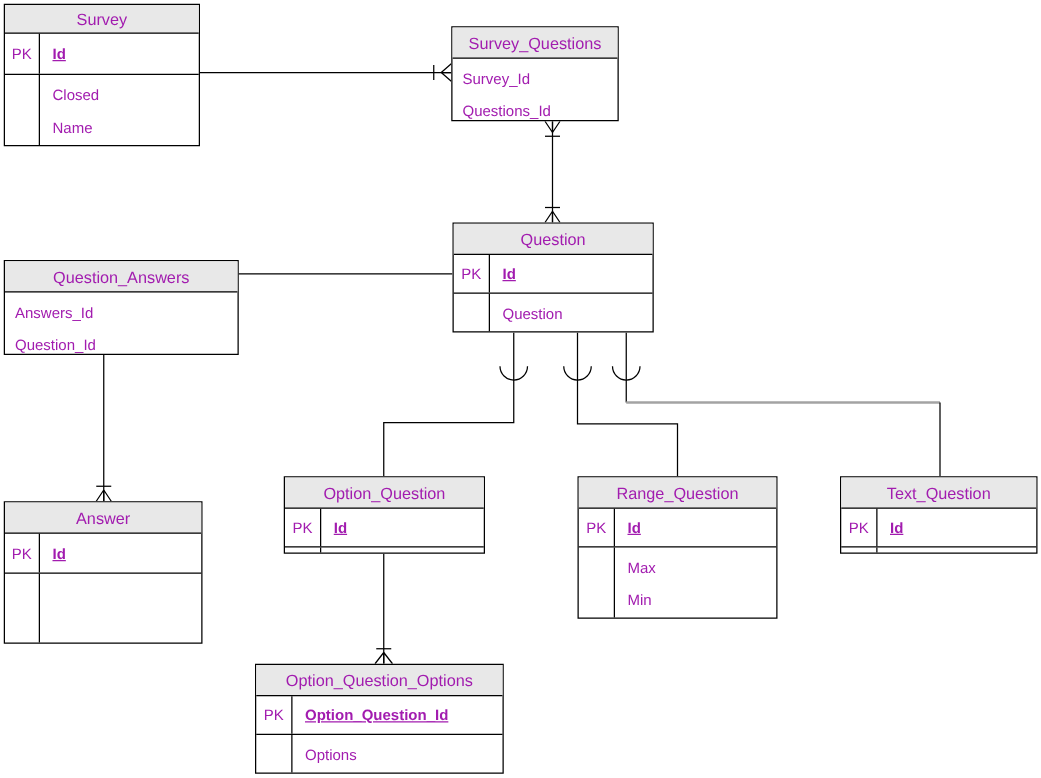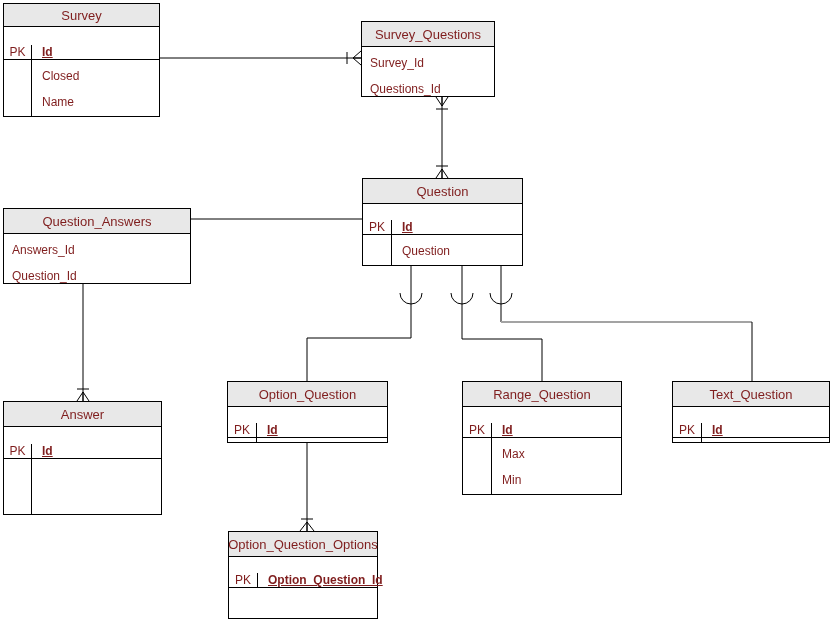--- a/index.html
+++ b/index.html
@@ -1,41 +1,41 @@
 <!DOCTYPE html>
 <html><head>
 <meta charset="utf-8">
 <style>
   html,body{margin:0;padding:0;background:#fff;}
   #canvas{
     position:relative;
     width:833px;height:622px;
     background:var(--bg,#ffffff);
     font-family:"Liberation Sans", sans-serif;
-    color:#7f1d1d;
+    color:#a21caf;
     overflow:hidden;
   }
   #edges{position:absolute;left:0;top:0;pointer-events:none;}
   .entity{
     position:absolute;
     box-sizing:border-box;
     border:1px solid var(--border,#000);
     background:#fff;
     display:flex;flex-direction:column;
     font-size:12px;
   }
   .ent-header{
     flex:0 0 auto;
     background:var(--header-fill,#e8e8e8);
     border-bottom:1px solid var(--border,#000);
     display:flex;align-items:center;justify-content:center;
     font-size:13px;
     white-space:nowrap;
   }
-  .pk-row{flex:0 0 auto;display:flex;border-bottom:1px solid var(--border,#000);align-items:flex-end;}
+  .pk-row{flex:0 0 auto;display:flex;border-bottom:1px solid var(--border,#000);}
   .pk-cell{
     flex:0 0 auto;width:28px;
     border-right:1px solid var(--border,#000);
     display:flex;align-items:center;justify-content:center;
   }
   .pk-field{
     flex:1;display:flex;align-items:center;
     padding-left:10px;
     font-weight:bold;text-decoration:underline;
     white-space:nowrap;
@@ -198,21 +198,27 @@
     <div class="pk-row" style="height:30px">
       <div class="pk-cell">PK</div>
       <div class="pk-field">Id</div>
     </div>
     <div class="body-row">
       <div class="pk-col-spacer"></div>
       <div class="fields"></div>
     </div>
   </div>
 
-  <div class="entity" style="left:228px;top:531px;width:150px;height:88px">
+  <div class="entity" style="left:204px;top:531px;width:199px;height:88px">
     <div class="ent-header" style="height:24px">Option_Question_Options</div>
     <div class="pk-row" style="height:30px">
       <div class="pk-cell">PK</div>
       <div class="pk-field">Option_Question_Id</div>
     </div>
+    <div class="body-row">
+      <div class="pk-col-spacer"></div>
+      <div class="fields">
+        <div class="field">Options</div>
+      </div>
+    </div>
   </div>
 
 </div>
 
 </body></html>

